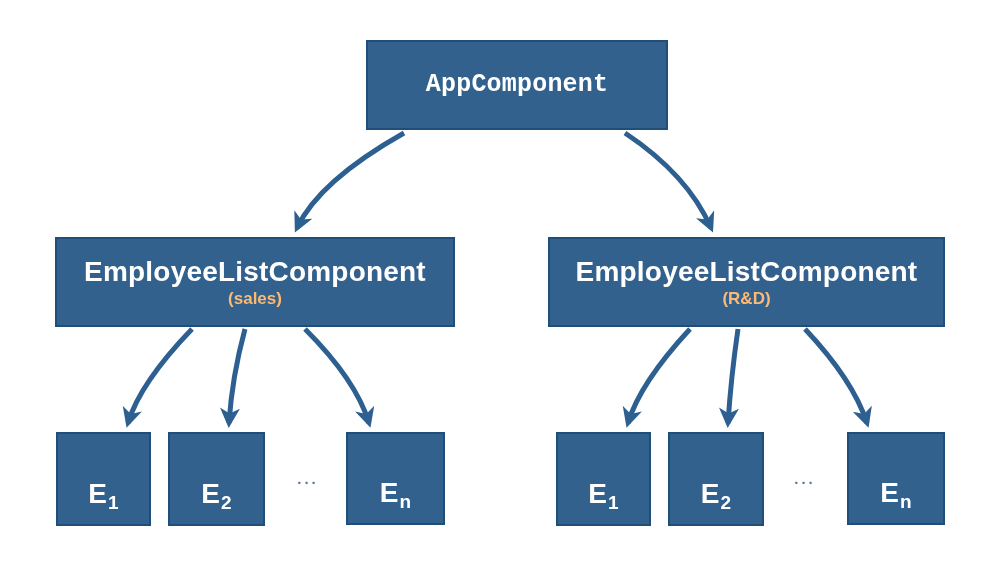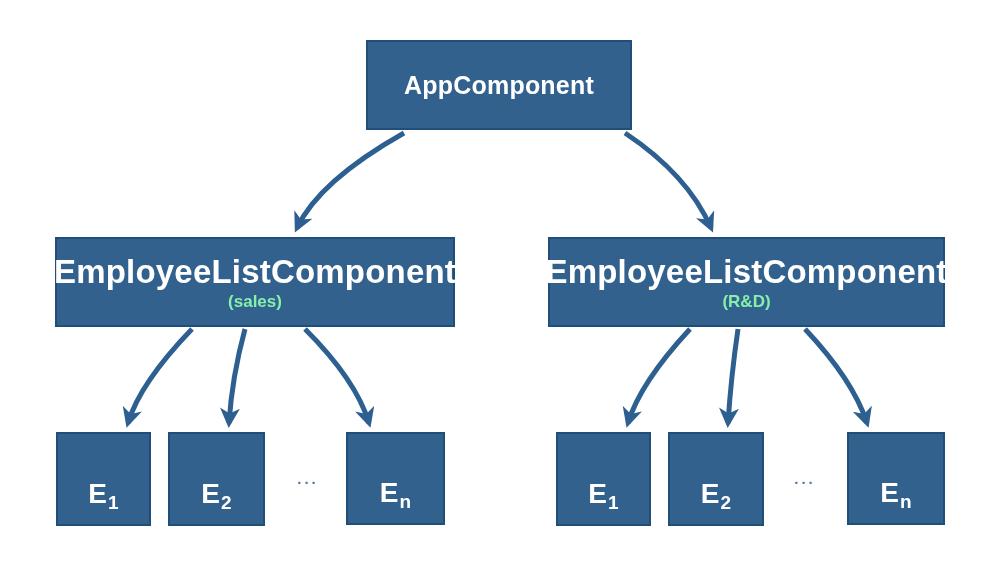--- a/index.html
+++ b/index.html
@@ -22,23 +22,23 @@
     background: #31618C;
     border: 2px solid #1F4E79;
     display: flex;
     flex-direction: column;
     align-items: center;
     justify-content: center;
     color: #ffffff;
     font-weight: bold;
     text-align: center;
   }
-  .node .title { font-size: 33px; line-height: 1.15; letter-spacing: 0.2px; }
+  .node .title { font-size: 28px; line-height: 1.15; letter-spacing: 0.2px; }
   .node-root .title { font-size: 25px; }
-  .node .subtitle { font-size: 17px; line-height: 1.1; color: #86efac; margin-top: 2px; }
+  .node .subtitle { font-size: 17px; line-height: 1.1; color: #fdba74; margin-top: 2px; }
   .leaf .leaf-label { font-size: 28px; margin-top: 29px; }
   .leaf .e-sub {
     font-size: 19px;
     position: relative;
     top: 6px;
     margin-left: 1px;
   }
   .dots {
     position: absolute;
     width: 44px;
@@ -66,21 +66,21 @@
       <path d="M 625 133 Q 688 175 711 228" marker-end="url(#ah)"></path>
       <path d="M 192 329 Q 140 383 128 423" marker-end="url(#ah)"></path>
       <path d="M 245 329 Q 232 377 229 423" marker-end="url(#ah)"></path>
       <path d="M 305 329 Q 356 380 369 423" marker-end="url(#ah)"></path>
       <path d="M 690 329 Q 640 383 628 423" marker-end="url(#ah)"></path>
       <path d="M 738 329 Q 731 377 728 423" marker-end="url(#ah)"></path>
       <path d="M 805 329 Q 853 380 867 423" marker-end="url(#ah)"></path>
     </g>
   </svg>
 
-  <div class="node node-root" style="left:366px; top:40px; width:266px; height:90px;">
+  <div class="node node-root" style="left:366px; top:40px; width:302px; height:90px;font-family:Liberation Mono, monospace;">
     <span class="title">AppComponent</span>
   </div>
 
   <div class="node" style="left:55px; top:237px; width:400px; height:90px;">
     <span class="title">EmployeeListComponent</span>
     <span class="subtitle">(sales)</span>
   </div>
 
   <div class="node" style="left:548px; top:237px; width:397px; height:90px;">
     <span class="title">EmployeeListComponent</span>

